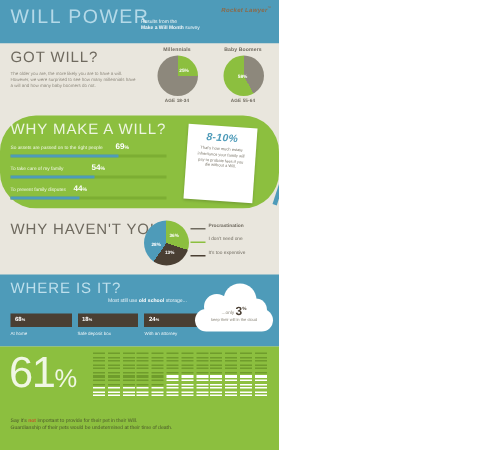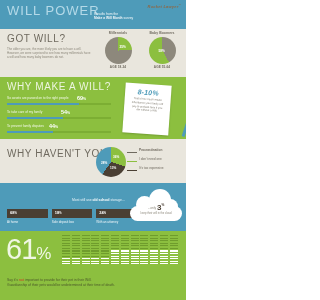--- a/index.html
+++ b/index.html
@@ -26,21 +26,21 @@
            color:#8d887c;}
   .pies{position:absolute;left:96px;top:2px;width:88px;display:flex;}
   .pie-col{width:44px;text-align:center;}
   .pie-head{font-size:3.4px;font-weight:bold;color:#6f6a5f;letter-spacing:.1px;}
   .pie-wrap{position:relative;width:27px;height:27px;margin:2px auto 1px;}
   .pie{width:27px;height:27px;border-radius:50%;}
   .pie-lab{position:absolute;font-size:3.2px;font-weight:bold;color:#fff;}
   .pie-foot{font-size:3.1px;font-weight:bold;color:#6f6a5f;letter-spacing:.1px;}
 
   
-  .sec-why{position:relative;height:62px;background:#8cbf3f;}
+  .sec-why{position:relative;height:62px;background:#8cbf3f;border-radius:24px;}
   .wm-title{position:absolute;left:7px;top:5px;color:#edf5e0;}
   .bars{position:absolute;left:7px;top:19px;width:104px;}
   .bar-row{position:relative;height:14px;}
   .bar-lab{position:absolute;left:0;top:0;font-size:3.2px;color:#f2f8e8;line-height:4px;}
   .bar-pct{position:absolute;top:-1px;font-size:5.4px;font-weight:bold;color:#ffffff;
            line-height:6px;}
   .bar-pct .sm{font-size:3.4px;}
   .bar-track{position:absolute;left:0;top:7px;height:2px;background:#7cae33;width:104px;}
   .bar-fill{position:absolute;left:0;top:0;height:2px;background:#4e9bb9;}
   .note-card{position:absolute;left:124px;top:7px;width:46px;height:50px;background:#ffffff;
@@ -204,20 +204,21 @@
         <div class="leg-txt">I don't need one</div>
       </div>
       <div class="leg-item">
         <div class="leg-line" style="background:#4a3f33;"></div>
         <div class="leg-txt">It's too expensive</div>
       </div>
     </div>
   </div>
 
   <div class="sec-where">
+    <div class="h2 wi-title">WHERE IS IT?</div>
     <div class="wi-sub"><span>Most still use </span><b>old school</b><span> storage...</span></div>
 
     <div class="stats">
       <div class="stat">
         <div class="stat-box">
           <div class="stat-pct"><span>68</span><span class="sm">%</span></div>
         </div>
         <div class="stat-lab">At home</div>
       </div>
       <div class="stat">

